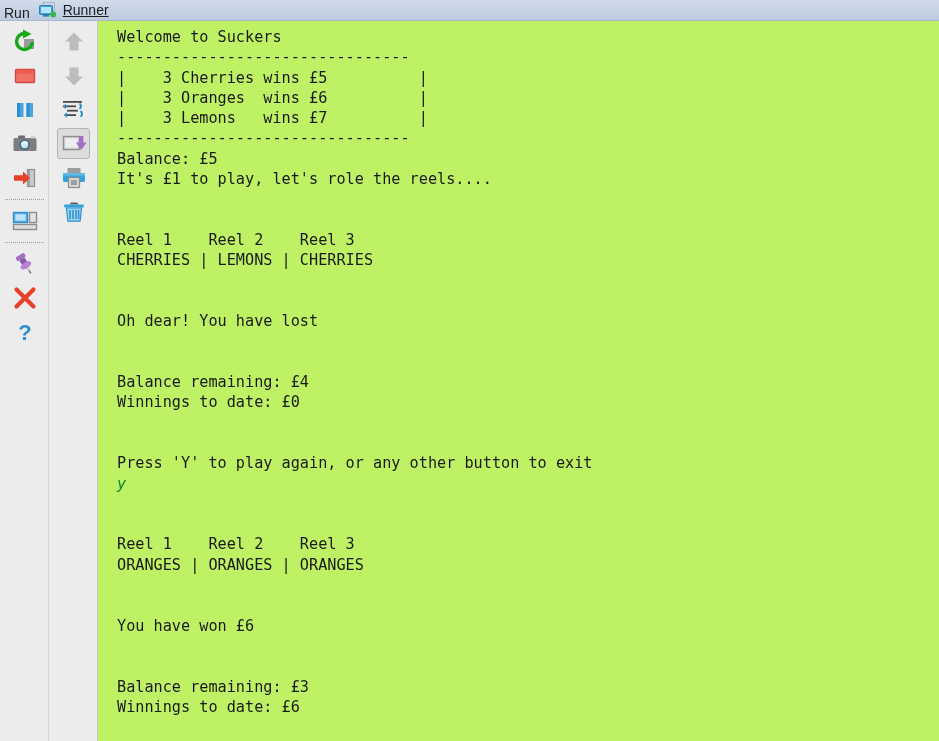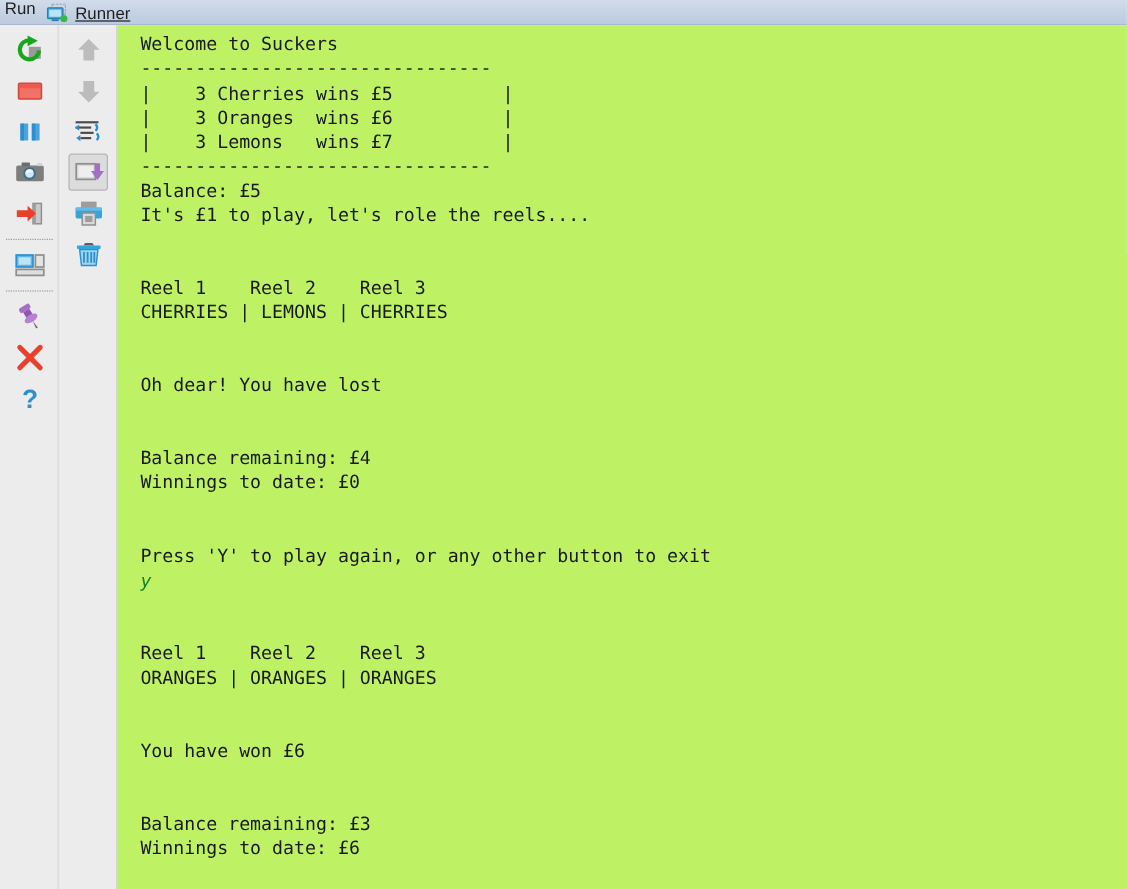--- a/index.html
+++ b/index.html
@@ -17,21 +17,21 @@
 
   
   #titlebar {
     position: absolute;
     left: 0; top: 0;
     width: 939px; height: 21px;
     background: linear-gradient(to bottom, #d2dcea 0%, #c5d2e4 55%, #bdcbe0 100%);
     border-bottom: 1px solid #a9b7cc;
     box-sizing: border-box;
     display: flex;
-    align-items: flex-start;
+    align-items: flex-end;
   }
   #run-label {
     font-size: 14px;
     color: #1d1d1d;
     margin-left: 4px;
     line-height: 1;
     letter-spacing: 0px;
   }
   .tab-runner {
     display: flex;

